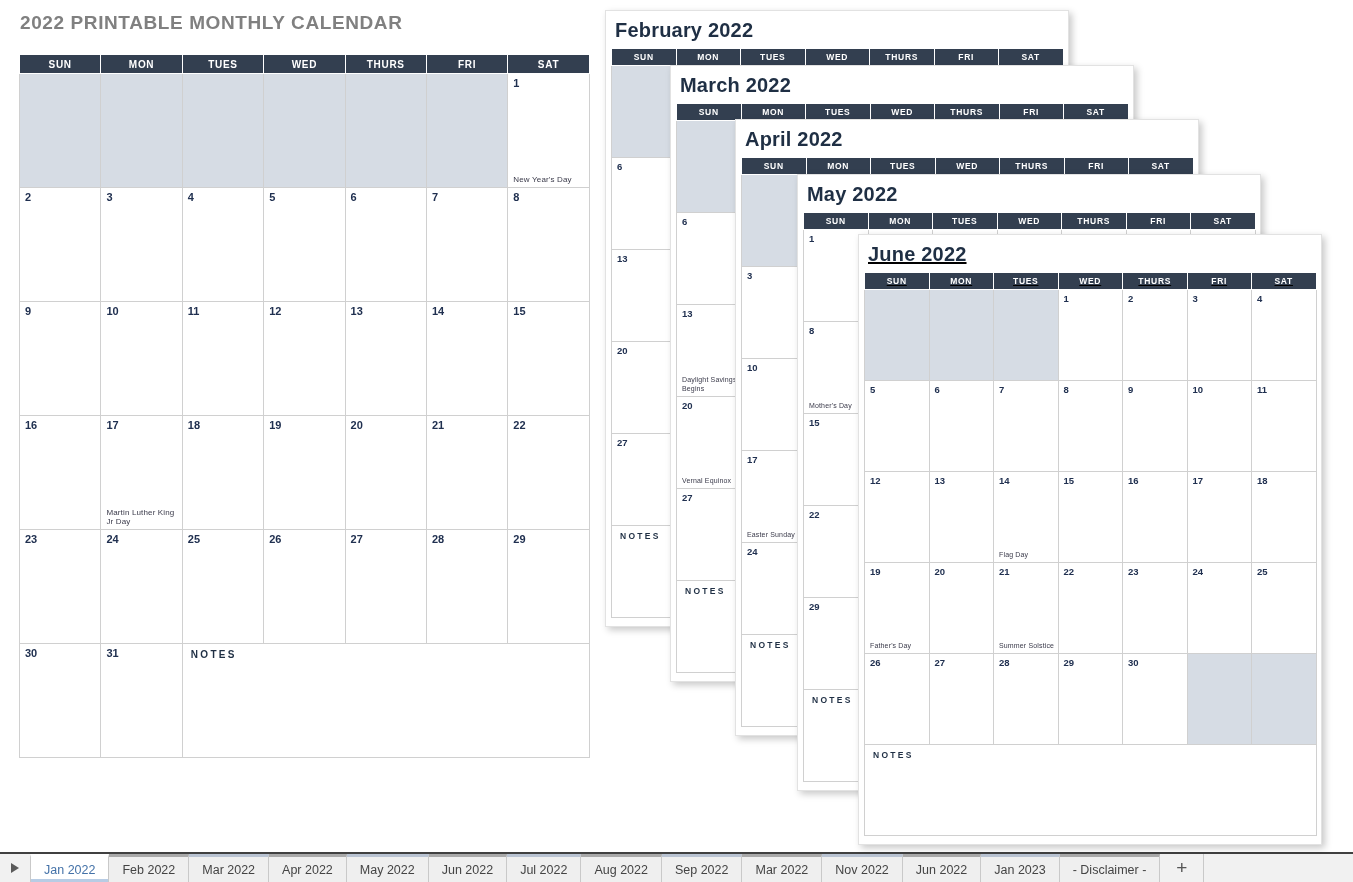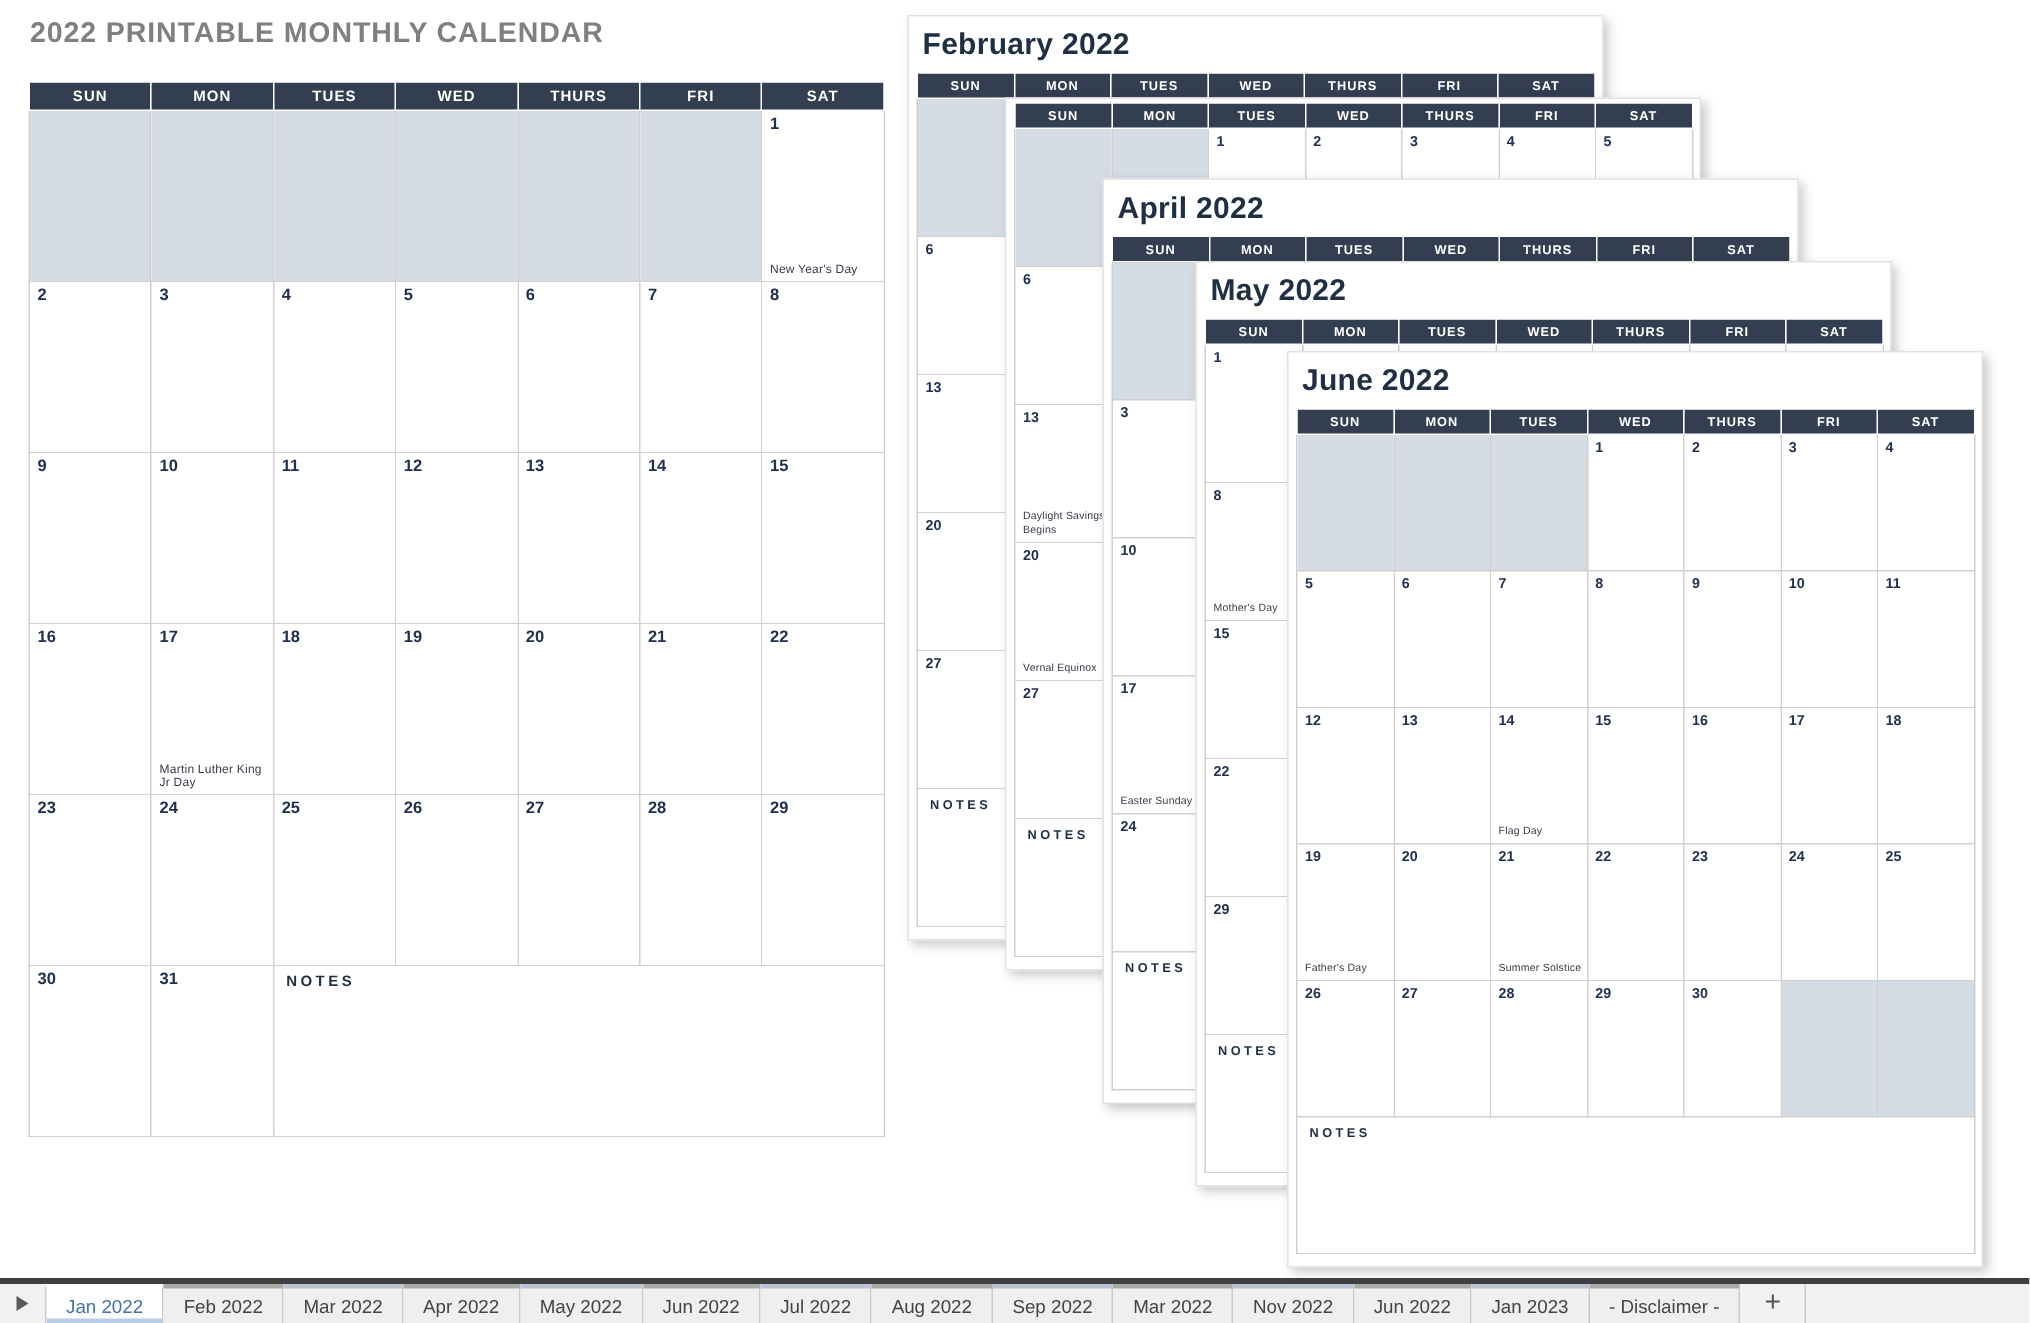--- a/index.html
+++ b/index.html
@@ -81,21 +81,21 @@
     position: absolute; left: 8px; top: 5px;
     font-size: 10px; font-weight: bold; color: #1f2f44;
     letter-spacing: 2.3px;
   }
 
   
   .tabbar {
     position: absolute; left: 0; bottom: 0;
     width: 1353px; height: 30px;
     background: #f1f1f1;
-    border-top: 4px solid #404040;
+    border-top: 2px solid #404040;
     display: flex; align-items: stretch;
   }
   .tab-nav {
     width: 30px; display: flex; align-items: center; justify-content: center;
     flex: 0 0 30px;
   }
   .tab-nav svg { display:block; }
   .tab {
     position: relative;
     flex: 0 0 auto;
@@ -389,20 +389,21 @@
                 <td class="notes" colspan="7" style="height: 92px;">
                   <div class="notes-label" style="font-size: 8.5px;">NOTES</div>
                 </td>
               </tr>
             </tbody>
           </table>
         </div>
       </div>
       <div class="cal-card" style="left: 670px; top: 65px; width: 464px; padding: 2px 5px 8px; z-index: 12;">
         <div class="cal-inner">
+          <div class="cal-month" style="font-size: 20px;">March 2022</div>
           <table class="cal" style="width: 452px;">
             <thead>
               <tr>
                 <th style="width: 64.5px; height: 17px; font-size: 8.5px;">SUN</th>
                 <th style="width: 64.5px; height: 17px; font-size: 8.5px;">MON</th>
                 <th style="width: 64.5px; height: 17px; font-size: 8.5px;">TUES</th>
                 <th style="width: 64.5px; height: 17px; font-size: 8.5px;">WED</th>
                 <th style="width: 64.5px; height: 17px; font-size: 8.5px;">THURS</th>
                 <th style="width: 64.5px; height: 17px; font-size: 8.5px;">FRI</th>
                 <th style="width: 64.5px; height: 17px; font-size: 8.5px;">SAT</th>
@@ -784,21 +785,21 @@
               </tr>
               <tr>
                 <td class="notes" colspan="7" style="height: 92px;">
                   <div class="notes-label" style="font-size: 8.5px;">NOTES</div>
                 </td>
               </tr>
             </tbody>
           </table>
         </div>
       </div>
-      <div class="cal-card" style="left: 858px; top: 234px; width: 464px; padding: 2px 5px 8px; z-index: 15;">
+      <div class="cal-card" style="left: 858px; top: 234px; width: 464px; padding: 2px 5px 8px; z-index: 15; text-decoration: underline;">
         <div class="cal-inner">
           <div class="cal-month" style="font-size: 20px;">June 2022</div>
           <table class="cal" style="width: 452px;">
             <thead>
               <tr>
                 <th style="width: 64.5px; height: 17px; font-size: 8.5px;">SUN</th>
                 <th style="width: 64.5px; height: 17px; font-size: 8.5px;">MON</th>
                 <th style="width: 64.5px; height: 17px; font-size: 8.5px;">TUES</th>
                 <th style="width: 64.5px; height: 17px; font-size: 8.5px;">WED</th>
                 <th style="width: 64.5px; height: 17px; font-size: 8.5px;">THURS</th>

